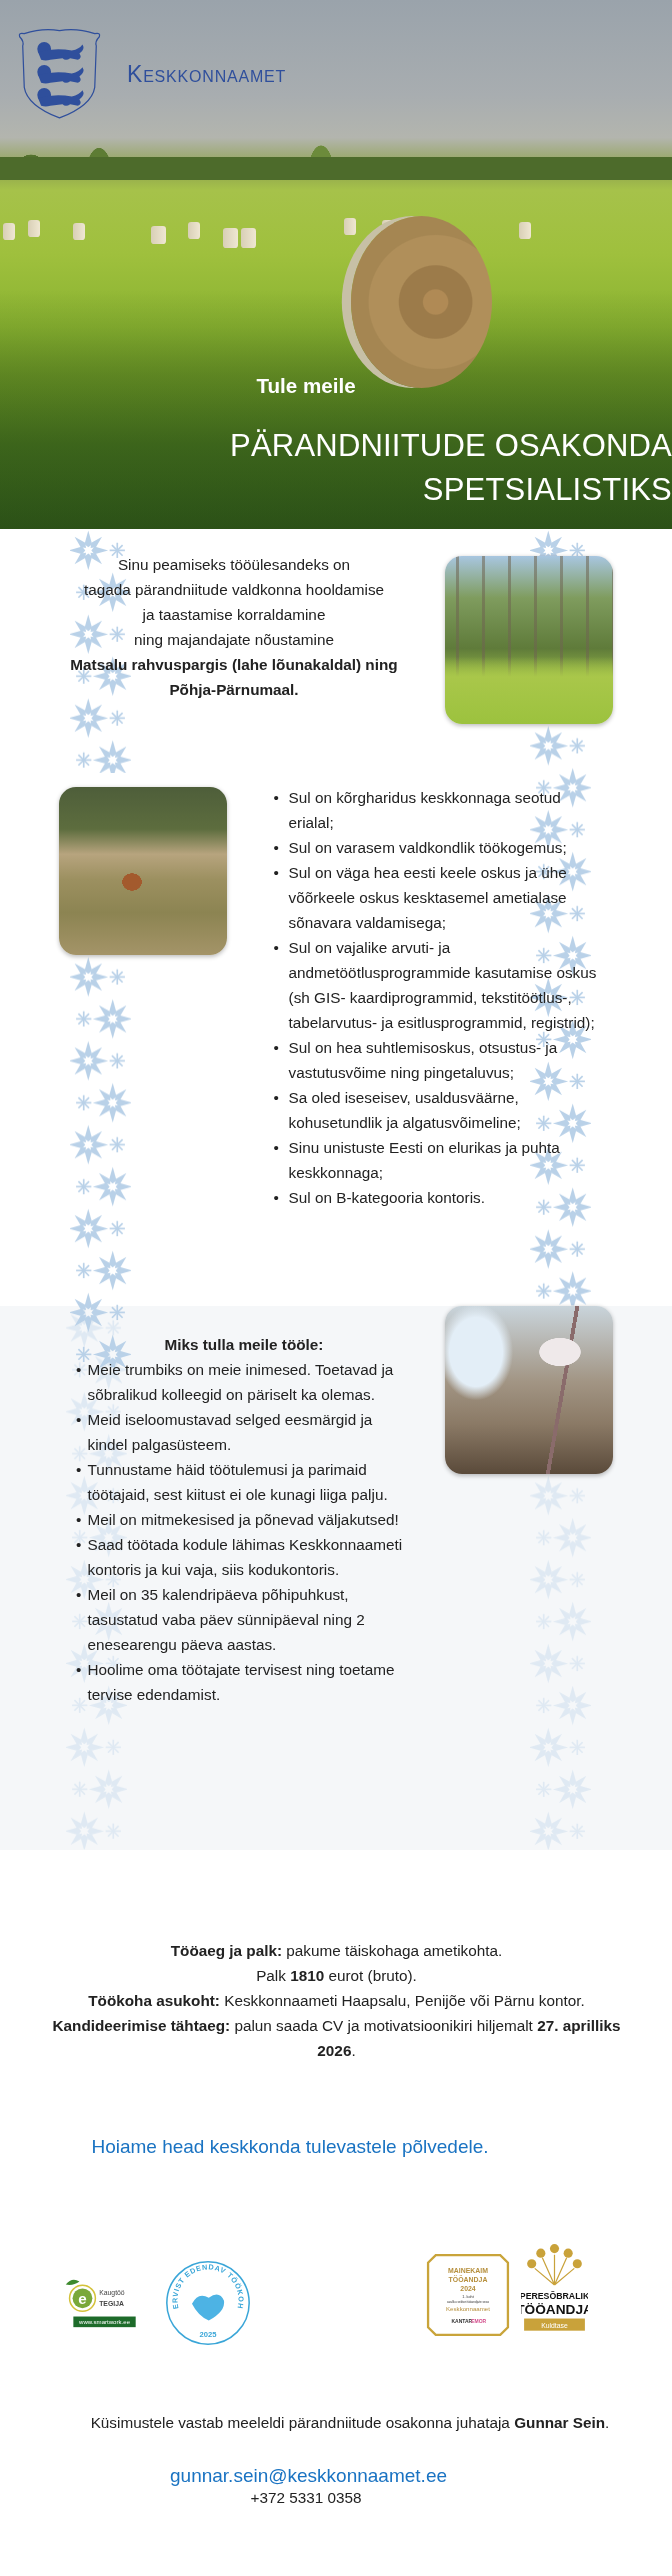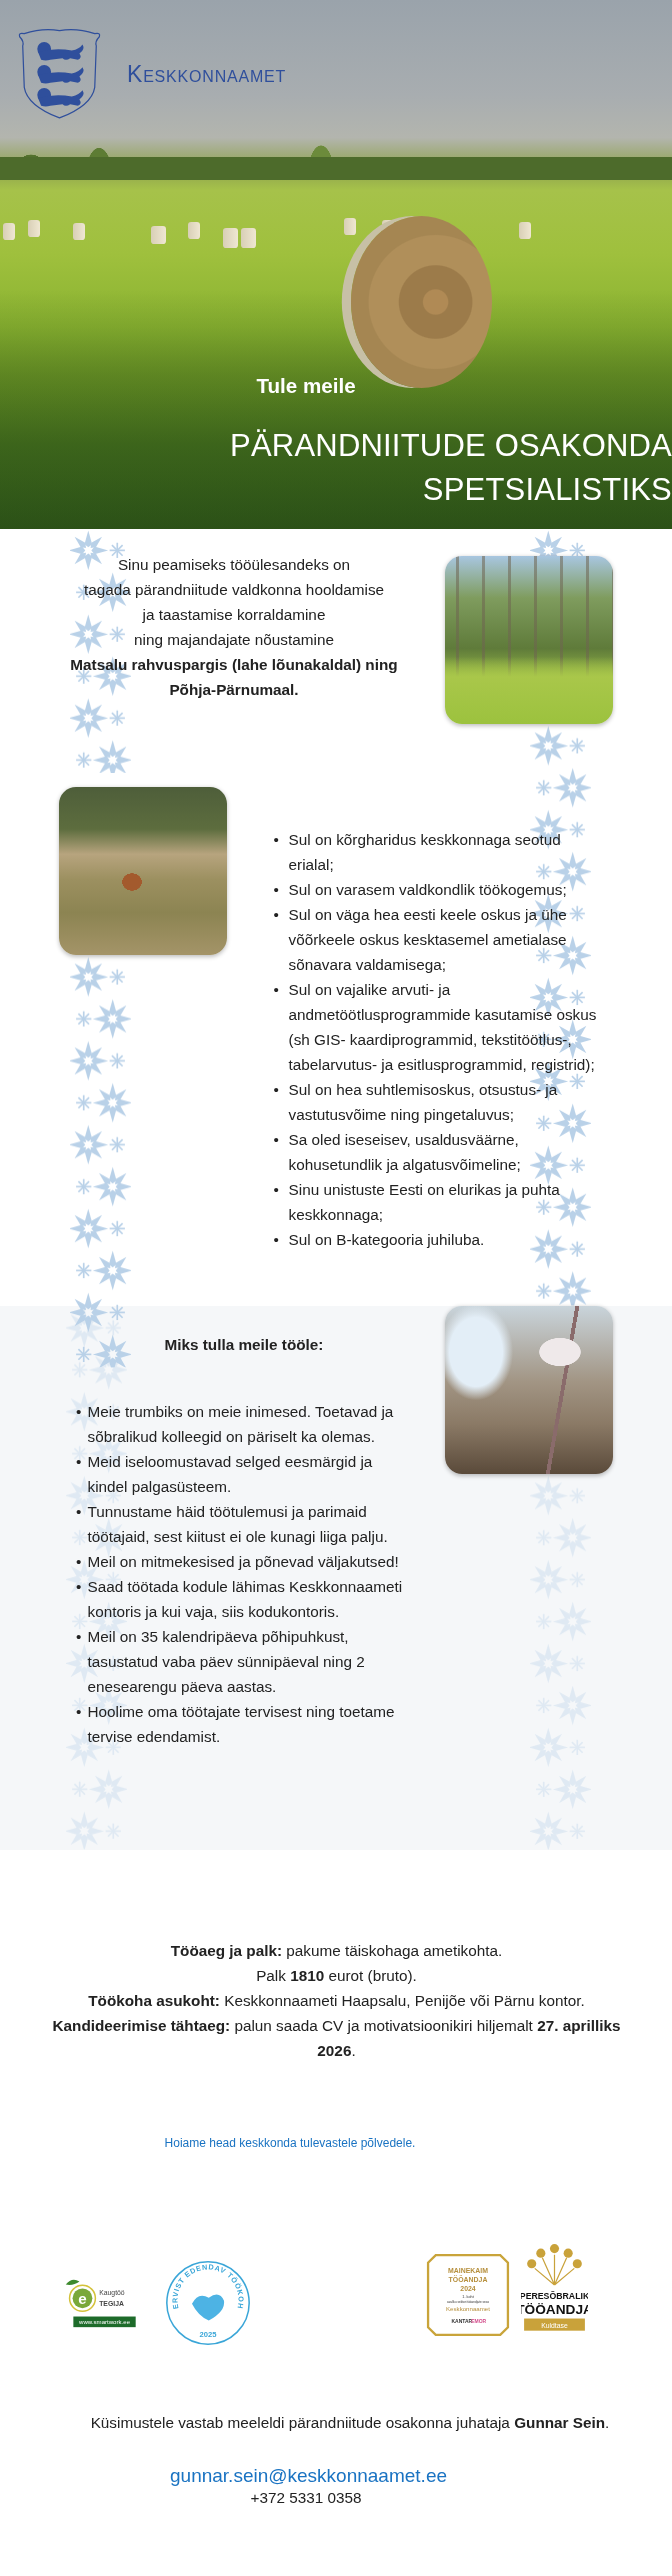--- a/index.html
+++ b/index.html
@@ -54,34 +54,34 @@
       linear-gradient(180deg, #4e5e3a 0%, #5d6d3e 25%, #b7a47e 40%, #9c9060 55%, #8c8452 75%, #a49468 100%); }
   .photo-flower { left: 445px; top: 1306px;
     background:
       radial-gradient(ellipse 34px 23px at 115px 46px, #efe9ea 0 60%, transparent 62%),
       linear-gradient(100deg, transparent 0 66%, #8a6b6b 66% 68%, transparent 68%),
       radial-gradient(ellipse 53px 69px at 31px 46px, #e3eef7 0 50%, transparent 70%),
       linear-gradient(180deg, #c9d4db 0%, #a29584 45%, #8b7a66 70%, #5a4a3a 100%); }
 
   .req { position: absolute; left: 252px; top: 785px; width: 351px; font-size: 15.3px; line-height: 25px; color: #222; }
   .req h3 { font-size: 15.3px; font-weight: bold; line-height: 25px; }
-  .req ul, .why ul { list-style: none; margin-top: 42px; }
+  .req ul, .why ul { list-style: none; }
   .req li, .why li { position: relative; padding-left: 18.3px; }
   .req li { margin-left: 18.3px; }
   .req li::before, .why li::before { content: "\2022"; position: absolute; left: 3.1px; top: 0; }
 
   .why { position: absolute; left: 76px; top: 1332px; width: 336px; font-size: 15.3px; line-height: 25px; color: #222; }
   .why h3 { font-size: 15.3px; font-weight: bold; text-align: center; line-height: 25px; }
   .why li { padding-left: 11.5px; }
   .why li::before { left: 0; }
 
   .info { position: absolute; left: 31px; top: 1938px; width: 611px; text-align: center; font-size: 15.3px; line-height: 25px; color: #222; }
   .info b { font-weight: bold; }
 
-  .slogan { position: absolute; left: 0; top: 2136px; width: 580px; text-align: center; font-size: 12px; color: #1a73c2; }
+  .slogan { position: absolute; left: 0; top: 2136px; width: 580px; text-align: center; font-size: 19px; color: #1a73c2; }
   .logo-smart { position: absolute; left: 61px; top: 2277px; width: 84px; height: 57px; }
   .logo-health { position: absolute; left: 163px; top: 2258px; width: 90px; height: 90px; }
   .logo-maine { position: absolute; left: 425px; top: 2252px; width: 86px; height: 86px; }
   .logo-pere { position: absolute; left: 521px; top: 2241px; width: 67px; height: 95px; }
 
   .contact-line { position: absolute; left: 14px; top: 2414px; width: 672px; text-align: center; font-size: 15.3px; color: #222; }
   .contact-email { position: absolute; left: 170px; top: 2465px; width: 244px; text-align: center; font-size: 19px; color: #1a73c2; text-decoration: none; }
   .contact-phone { position: absolute; left: 170px; top: 2489px; width: 272px; text-align: center; font-size: 15.3px; color: #222; }
 </style>
 </head>
@@ -221,21 +221,21 @@
 <div class="photo photo-fox" title="Rebane kõrges rohus"></div>
 <div class="req">
   <ul>
     <li>Sul on kõrgharidus keskkonnaga seotud erialal;</li>
     <li>Sul on varasem valdkondlik töökogemus;</li>
     <li>Sul on väga hea eesti keele oskus ja ühe võõrkeele oskus kesktasemel ametialase sõnavara valdamisega;</li>
     <li>Sul on vajalike arvuti- ja andmetöötlusprogrammide kasutamise oskus  (sh GIS- kaardiprogrammid, tekstitöötlus-, tabelarvutus- ja esitlusprogrammid, registrid);</li>
     <li>Sul on hea suhtlemisoskus, otsustus- ja vastutusvõime ning pingetaluvus;</li>
     <li>Sa oled iseseisev, usaldusväärne, kohusetundlik ja algatusvõimeline;</li>
     <li>Sinu unistuste Eesti on elurikas ja puhta keskkonnaga;</li>
-    <li>Sul on B-kategooria juhiluba.</li>
+    <li>Sul on B-kategooria kontoris.</li>
   </ul>
 </div>
 
 <div class="photo photo-flower" title="Karukell"></div>
 <div class="why">
   <h3>Miks tulla meile tööle:</h3>
   <ul>
     <li>Meie trumbiks on meie inimesed. Toetavad ja sõbralikud kolleegid on päriselt ka olemas.</li>
     <li>Meid iseloomustavad selged eesmärgid ja kindel palgasüsteem.</li>
     <li>Tunnustame häid töötulemusi ja parimaid töötajaid, sest kiitust ei ole kunagi liiga palju.</li>

